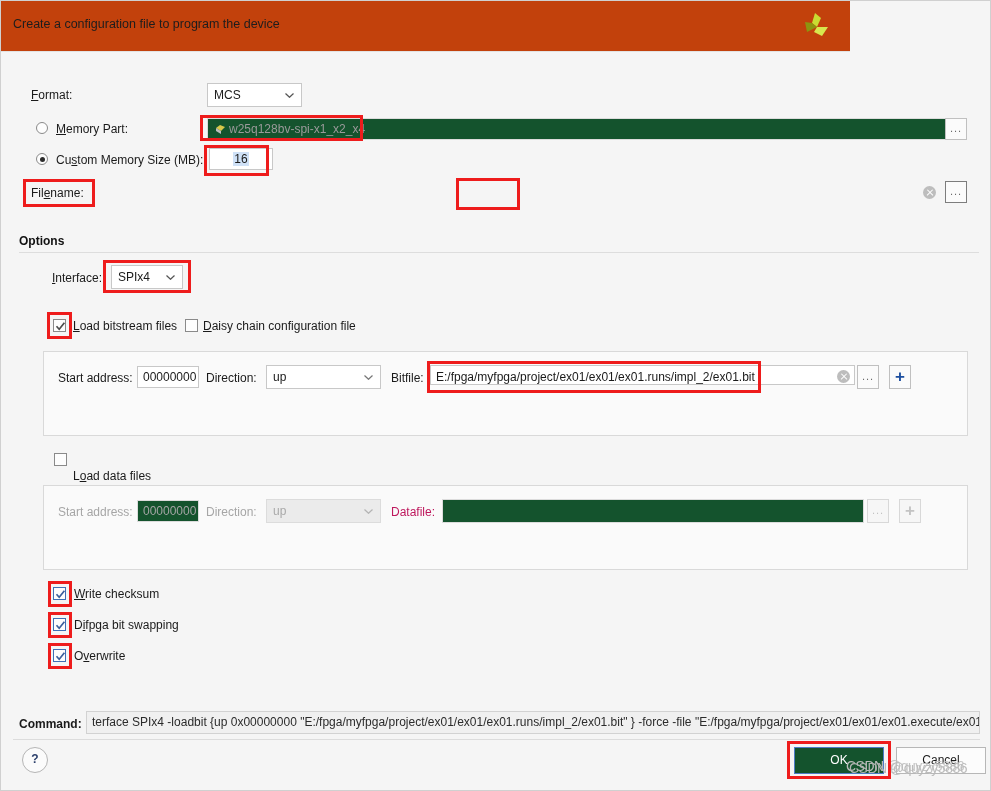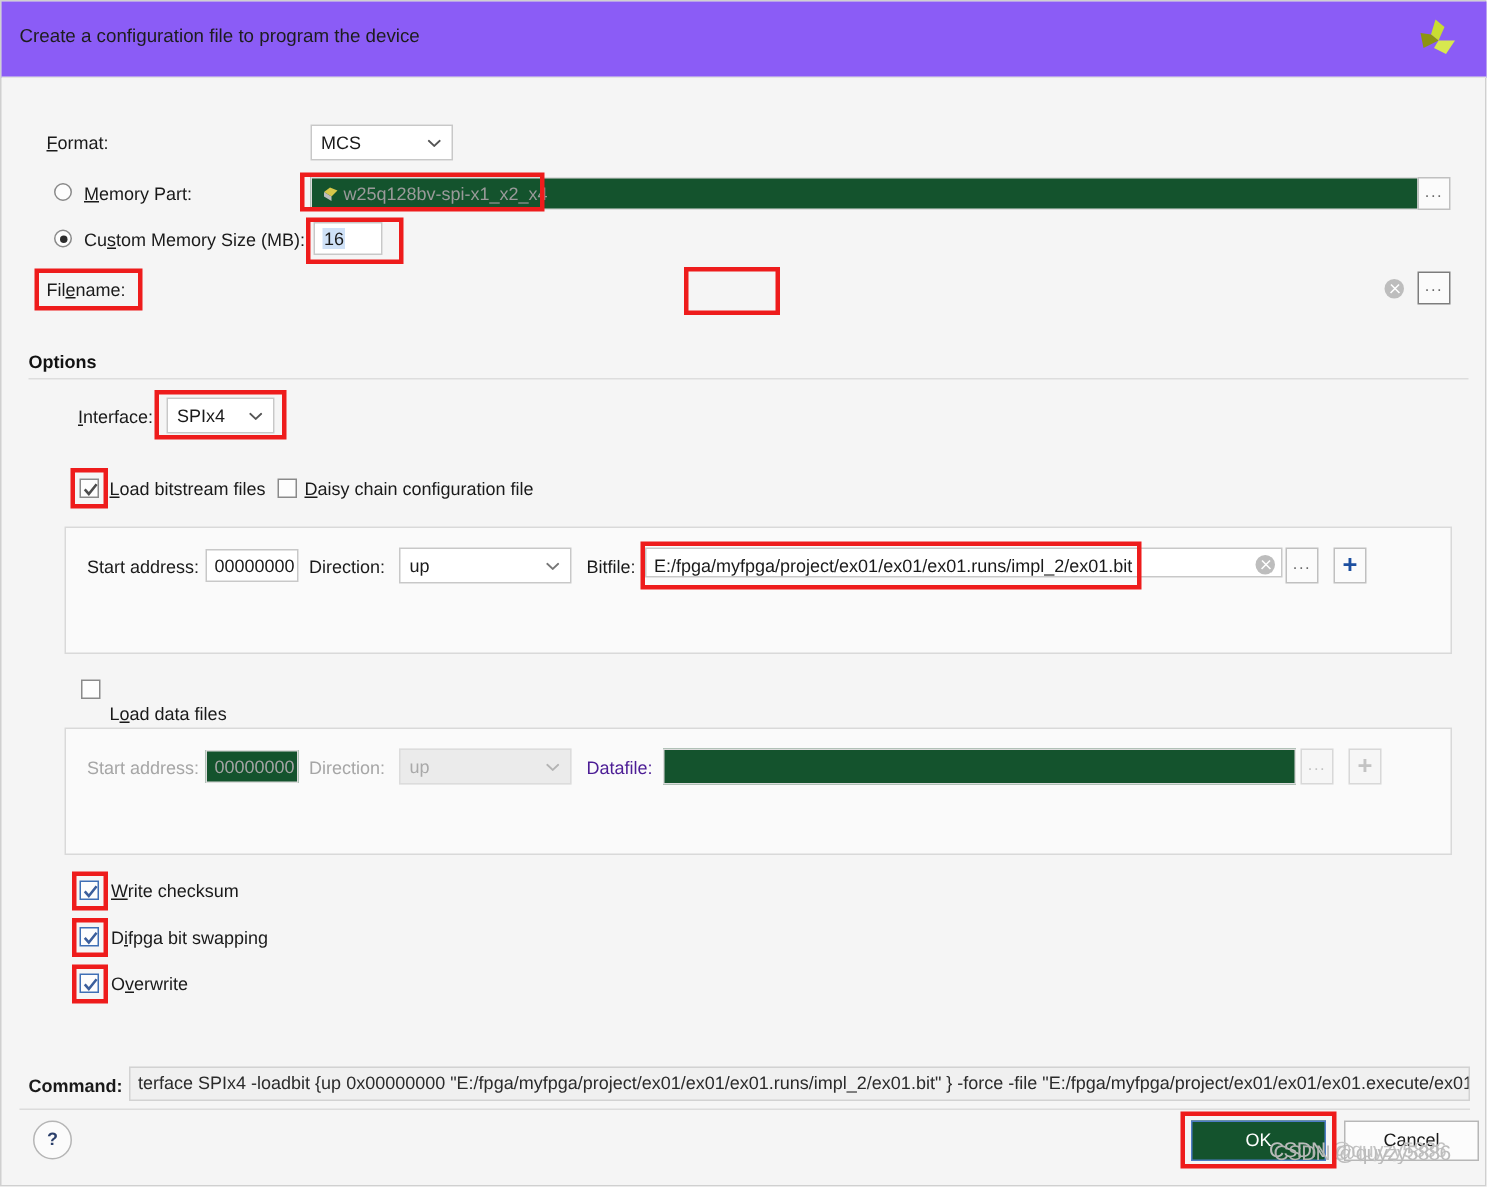--- a/index.html
+++ b/index.html
@@ -22,23 +22,23 @@
     width: 991px;
     height: 791px;
     background: #f5f5f5;
     box-sizing: border-box;
     border: 1px solid #d0d0d0;
   }
   
   .header {
     position: absolute;
     left: 0; top: 0;
-    width: 991px;
+    width: 849px;
     height: 50px;
-    background: #8b5cf6;
+    background: #c2410c;
     border-bottom: 1px solid #e3e3e3;
   }
   .header-title {
     position: absolute;
     left: 12px; top: 16px;
     font-size: 12.5px;
     color: #1d1d1d;
   }
   .logo {
     position: absolute;
@@ -276,21 +276,21 @@
       <polygon points="1,4 6,7 6,10 1,7" fill="#bdbdbd"></polygon>
     </svg>
     <span class="memtext" style="margin-left:16px;">w25q128bv-spi-x1_x2_x4</span>
   </div>
   <div class="smallbtn" style="left:944px; top:117px;">...</div>
 
   <div class="radio" style="left:35px; top:152px;">
       <span class="dot"></span>
     </div>
   <div class="label" style="left:55px; top:152px;">Cu<u>s</u><span>tom Memory Size (MB):</span></div>
-  <div class="textbox" style="left:208px; top:147px; width:46px; text-align:left;">
+  <div class="textbox" style="left:208px; top:147px; width:64px; text-align:center;">
     <span style="background:#cfe1f7; padding:0 1px;">16</span>
   </div>
 
   <div class="label" style="left:30px; top:185px;">Fil<u>e</u><span>name:</span></div>
   <div class="clearicon" style="left:922px; top:185px;"></div>
   <div class="smallbtn dark" style="left:944px; top:180px;">...</div>
 
   <div class="section-title" style="left:18px; top:233px;">Options</div>
   <div class="hr" style="left:18px; top:251px; width:960px;"></div>
 
@@ -340,21 +340,21 @@
   <div class="textbox disabled" style="left:136px; top:499px; width:62px;">
     <span>00000000</span>
   </div>
   <div class="label" style="left:205px; top:504px; color:#a6a6a6;">Direction:</div>
   <div class="combo disabled" style="left:265px; top:498px; width:115px;">
     <span>up</span>
     <svg class="caret" viewBox="0 0 9 5">
         <path d="M0.5 0.5 L4.5 4.3 L8.5 0.5" stroke="#b4b4b4" stroke-width="1.2" fill="none"></path>
       </svg>
   </div>
-  <div class="label" style="left:390px; top:504px; color:#4c1d95;">Datafile:</div>
+  <div class="label" style="left:390px; top:504px; color:#be185d;">Datafile:</div>
   <div class="textbox disabled" style="left:441px; top:498px; width:422px; height:24px; line-height:22px;">
     <span></span>
   </div>
   <div class="smallbtn disabled" style="left:866px; top:498px; height:24px; line-height:20px;">...</div>
   <div class="plusbtn disabled" style="left:898px; top:498px; height:24px; line-height:21px;">+</div>
 
   <div class="checkbox focused" style="left:52px; top:586px;">
     <svg width="11" height="11" viewBox="0 0 11 11">
         <path d="M1.5 5.3 L4.2 8.3 L9.4 1.8" stroke="#3c5f9c" stroke-width="1.7" fill="none"></path>
       </svg>

